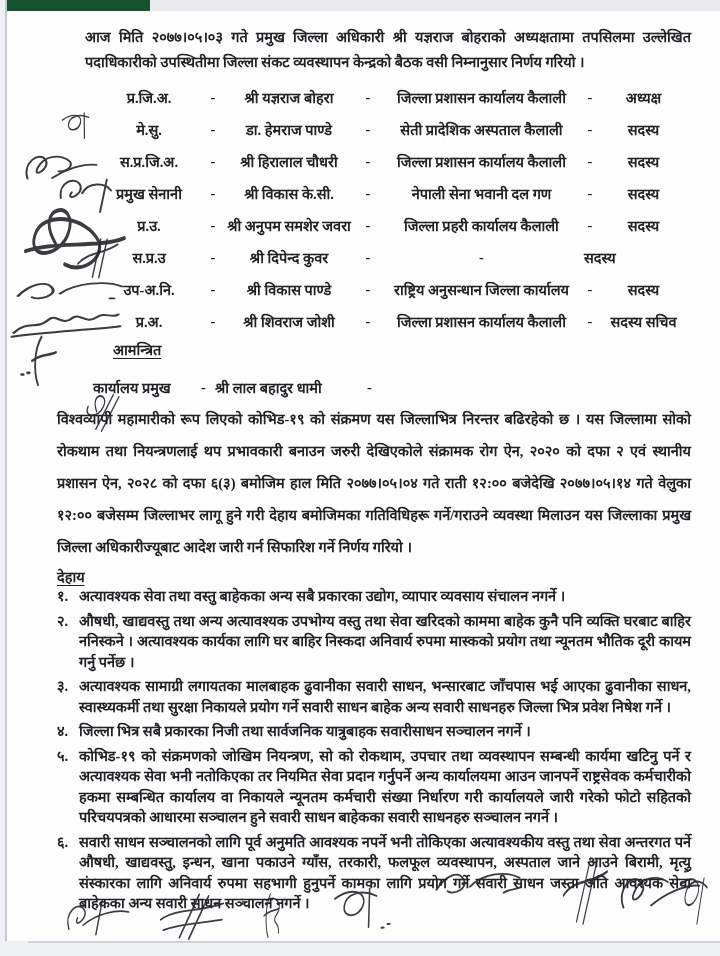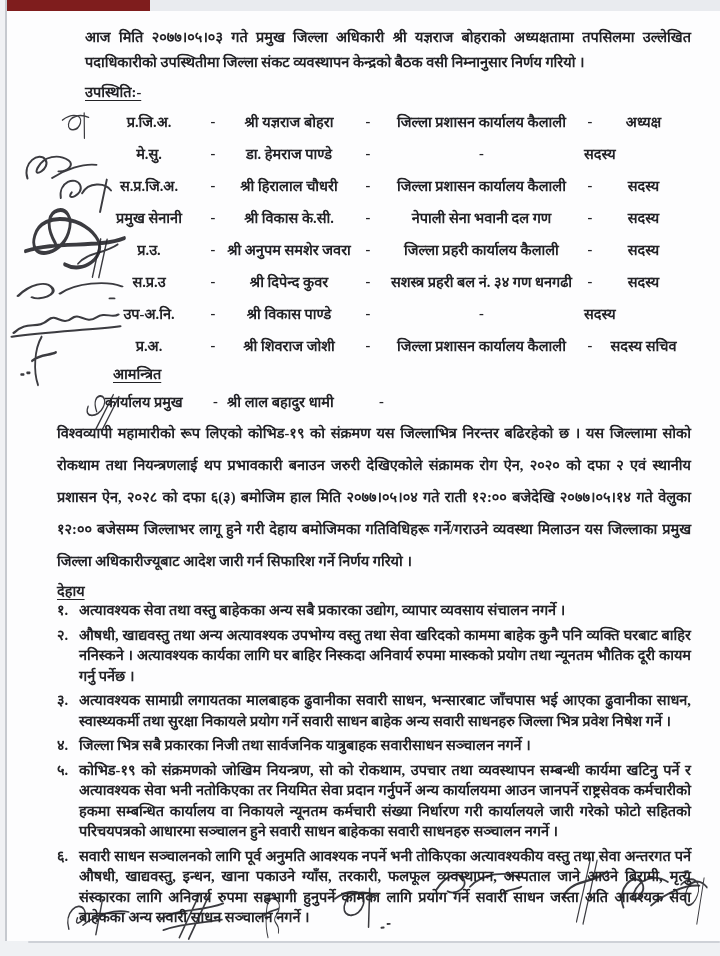--- a/index.html
+++ b/index.html
@@ -2,21 +2,21 @@
 <html><head>
 <meta charset="utf-8">
 <style>
   * { box-sizing: border-box; margin: 0; padding: 0; }
   html, body {
     width: 720px; height: 956px;
     font-family: "Liberation Serif", "DejaVu Serif", serif;
     background: #f1f2f5;
     overflow: hidden;
   }
-  .stage { position: relative; width: 720px; height: 956px; background: #7f1d1d; overflow: hidden; }
+  .stage { position: relative; width: 720px; height: 956px; background: #14532d; overflow: hidden; }
 
   
   .left-band   { position: absolute; left: 0; top: 0; width: 5px; height: 941px; background: #f0f1f4; }
   .crease-line { position: absolute; left: 5px; top: 0; width: 2px; height: 941px; background: #c6c9cf; }
   .top-band    { position: absolute; left: 150px; top: 0; width: 570px; height: 11px; background: #e9ebef; }
   .bottom-band { position: absolute; left: 0; top: 941px; width: 720px; height: 15px; background: #eff1f4; }
   .bottom-line { position: absolute; left: 28px; top: 941px; width: 692px; height: 2px; background: #ced1d7; border-radius: 2px; }
 
   .doc { position: absolute; left: 7px; top: 11px; width: 713px; height: 930px; background: #fdfdfe; }
 
@@ -33,25 +33,25 @@
   .attendance-heading { margin-left: 28px; margin-bottom: 4px; }
 
   .att-table { margin-left: 36px; }
   .att-row {
     display: grid;
     grid-template-columns: 112px 16px 136px 22px 205px 12px auto;
     height: 32px; align-items: center;
   }
   .att-row span { white-space: nowrap; text-align: center; }
 
-  .invited-heading { margin-left: 56px; margin-top: 2px; margin-bottom: 2px; }
+  .invited-heading { margin-left: 56px; margin-top: 2px; margin-bottom: 12px; }
   .invited-row {
     display: grid;
     grid-template-columns: 108px 14px 152px 40px auto;
-    margin-left: 48px; height: 32px; align-items: center; font-family: Liberation Serif, serif;
+    margin-left: 36px; height: 32px; align-items: center; font-family: Liberation Serif, serif;
   }
   .invited-row span { white-space: nowrap; }
 
   .decision-heading { margin-top: 4px; margin-bottom: 2px; }
   .decision-text { text-align: justify; line-height: 32px; margin-bottom: 3px; }
   .annex-heading { }
 
   .li { display: flex; line-height: 20.5px; margin-bottom: 4px; }
   .li .num { width: 22px; flex: none; }
   .li .txt { flex: 1; text-align: justify; }
@@ -70,37 +70,37 @@
 <div class="stage">
   <div class="left-band"></div>
   <div class="crease-line"></div>
   <div class="top-band"></div>
 
   <div class="doc">
     <div class="content">
 
       <p class="intro">आज मिति २०७७।०५।०३ गते प्रमुख जिल्ला अधिकारी श्री यज्ञराज बोहराको अध्यक्षतामा तपसिलमा उल्लेखित पदाधिकारीको उपस्थितीमा जिल्ला संकट व्यवस्थापन केन्द्रको बैठक वसी निम्नानुसार निर्णय गरियो ।</p>
 
-      <div class="attendance-heading"><span class="uh">उपस्थिति:-</span></div>
 
       <div class="att-table">
         <div class="att-row">
           <span>प्र.जि.अ.</span>
           <span>-</span>
           <span>श्री यज्ञराज बोहरा</span>
           <span>-</span>
           <span>जिल्ला प्रशासन कार्यालय कैलाली</span>
           <span>-</span>
           <span>अध्यक्ष</span>
         </div>
         <div class="att-row">
           <span>मे.सु.</span>
           <span>-</span>
           <span>डा. हेमराज पाण्डे</span>
           <span>-</span>
+          <span>सेती प्रादेशिक अस्पताल कैलाली</span>
           <span>-</span>
           <span>सदस्य</span>
         </div>
         <div class="att-row">
           <span>स.प्र.जि.अ.</span>
           <span>-</span>
           <span>श्री हिरालाल चौधरी</span>
           <span>-</span>
           <span>जिल्ला प्रशासन कार्यालय कैलाली</span>
           <span>-</span>
@@ -122,29 +122,29 @@
           <span>-</span>
           <span>जिल्ला प्रहरी कार्यालय कैलाली</span>
           <span>-</span>
           <span>सदस्य</span>
         </div>
         <div class="att-row">
           <span>स.प्र.उ</span>
           <span>-</span>
           <span>श्री दिपेन्द कुवर</span>
           <span>-</span>
-          <span>सशस्त्र प्रहरी बल नं. ३४ गण धनगढी</span>
           <span>-</span>
           <span>सदस्य</span>
         </div>
         <div class="att-row">
           <span>उप-अ.नि.</span>
           <span>-</span>
           <span>श्री विकास पाण्डे</span>
           <span>-</span>
+          <span>राष्ट्रिय अनुसन्धान जिल्ला कार्यालय</span>
           <span>-</span>
           <span>सदस्य</span>
         </div>
         <div class="att-row">
           <span>प्र.अ.</span>
           <span>-</span>
           <span>श्री शिवराज जोशी</span>
           <span>-</span>
           <span>जिल्ला प्रशासन कार्यालय कैलाली</span>
           <span>-</span>

